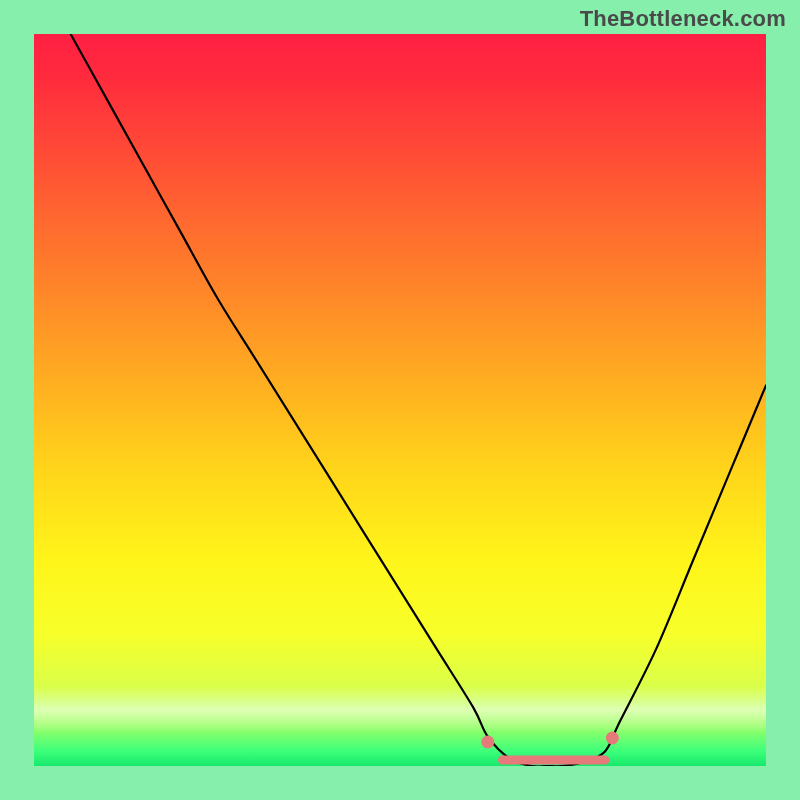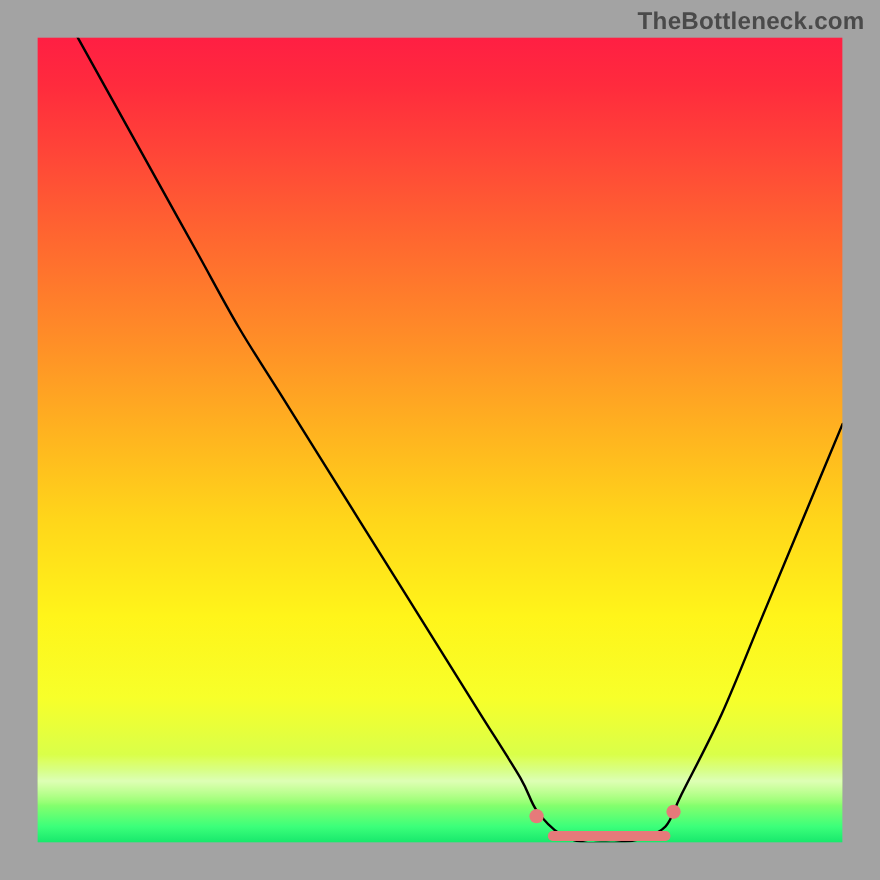--- a/index.html
+++ b/index.html
@@ -1,21 +1,21 @@
 <!DOCTYPE html>
 <html><head>
 <meta charset="utf-8">
 <style>
   * { margin: 0; padding: 0; box-sizing: border-box; }
   html, body { width: 800px; height: 800px; overflow: hidden; background: #000; }
   .frame {
     position: relative;
     width: 800px;
     height: 800px;
-    background: #a3a3a3;
+    background: #86efac;
   }
   .watermark {
     position: absolute;
     top: 6px;
     right: 14px;
     font-family: Arial, Helvetica, sans-serif;
     font-size: 22px;
     font-weight: 600;
     color: #4a4a4a;
     letter-spacing: 0.2px;

